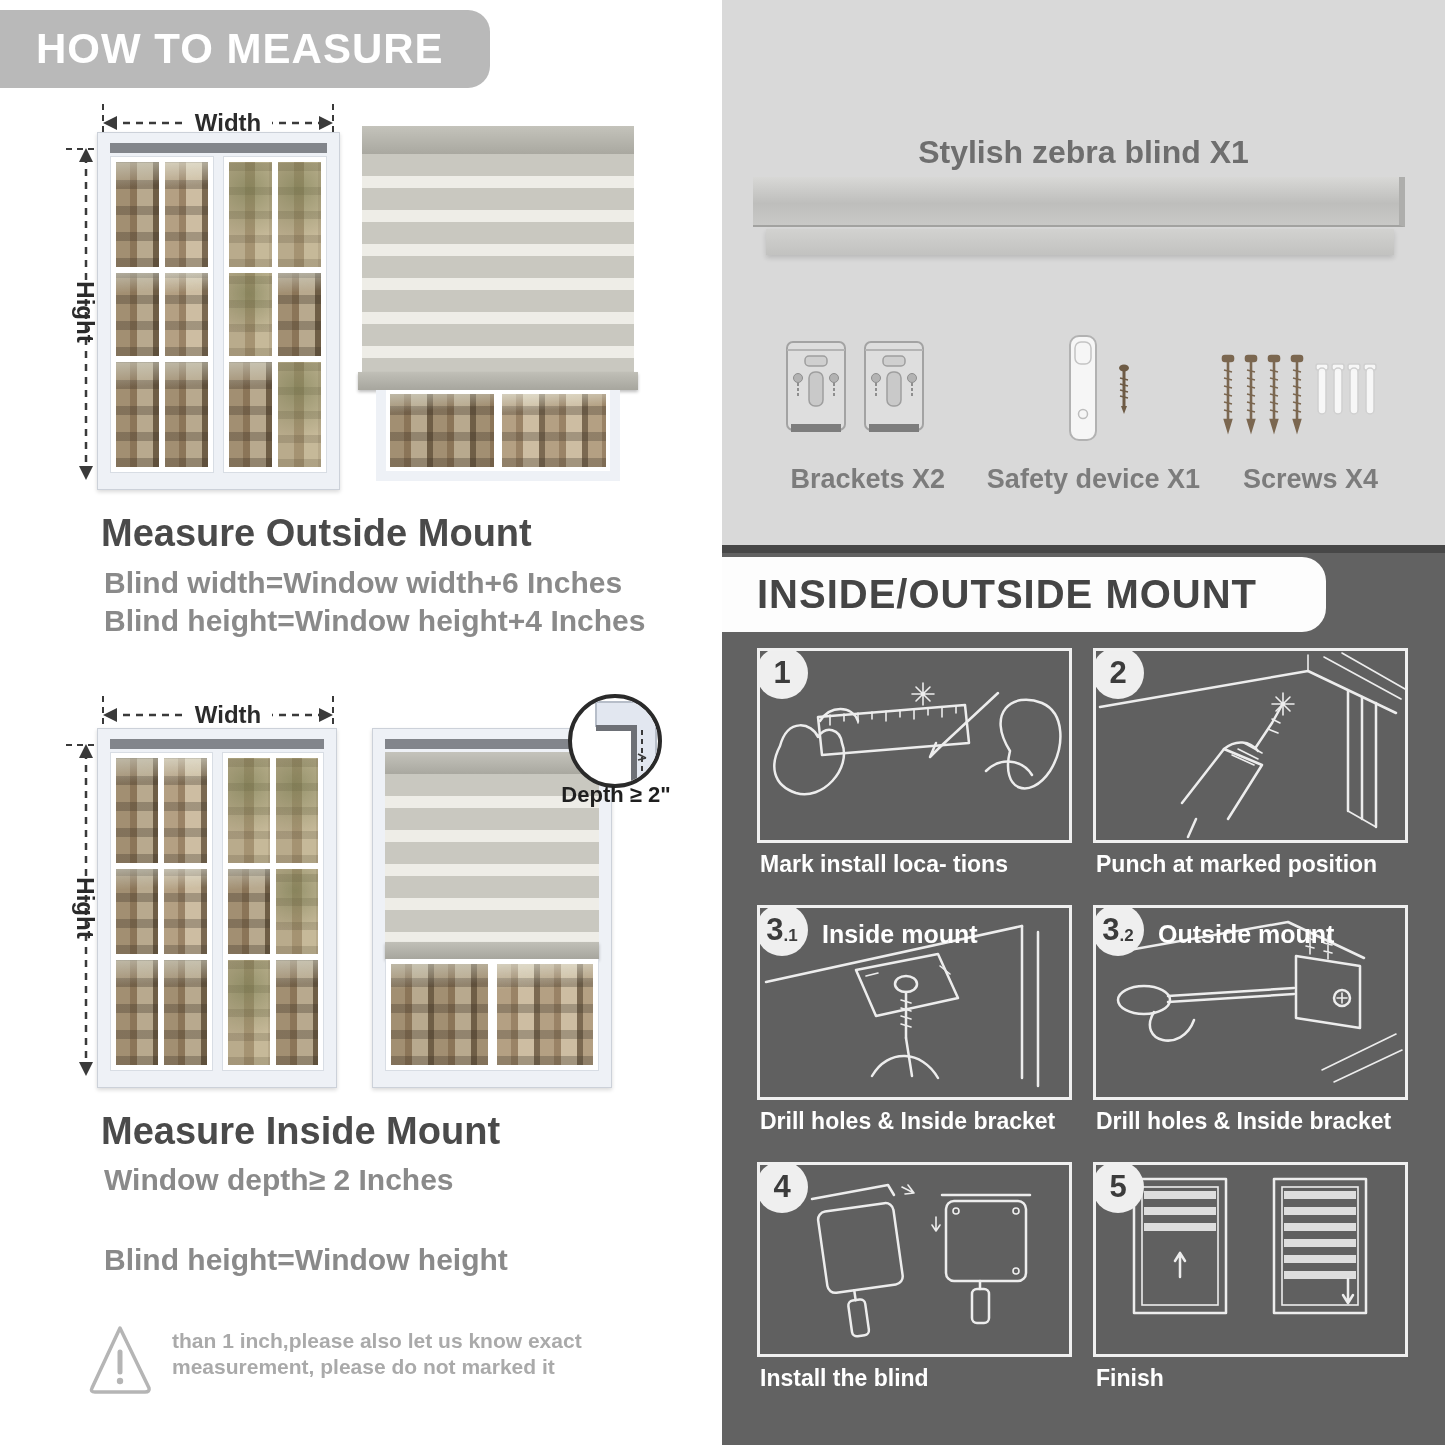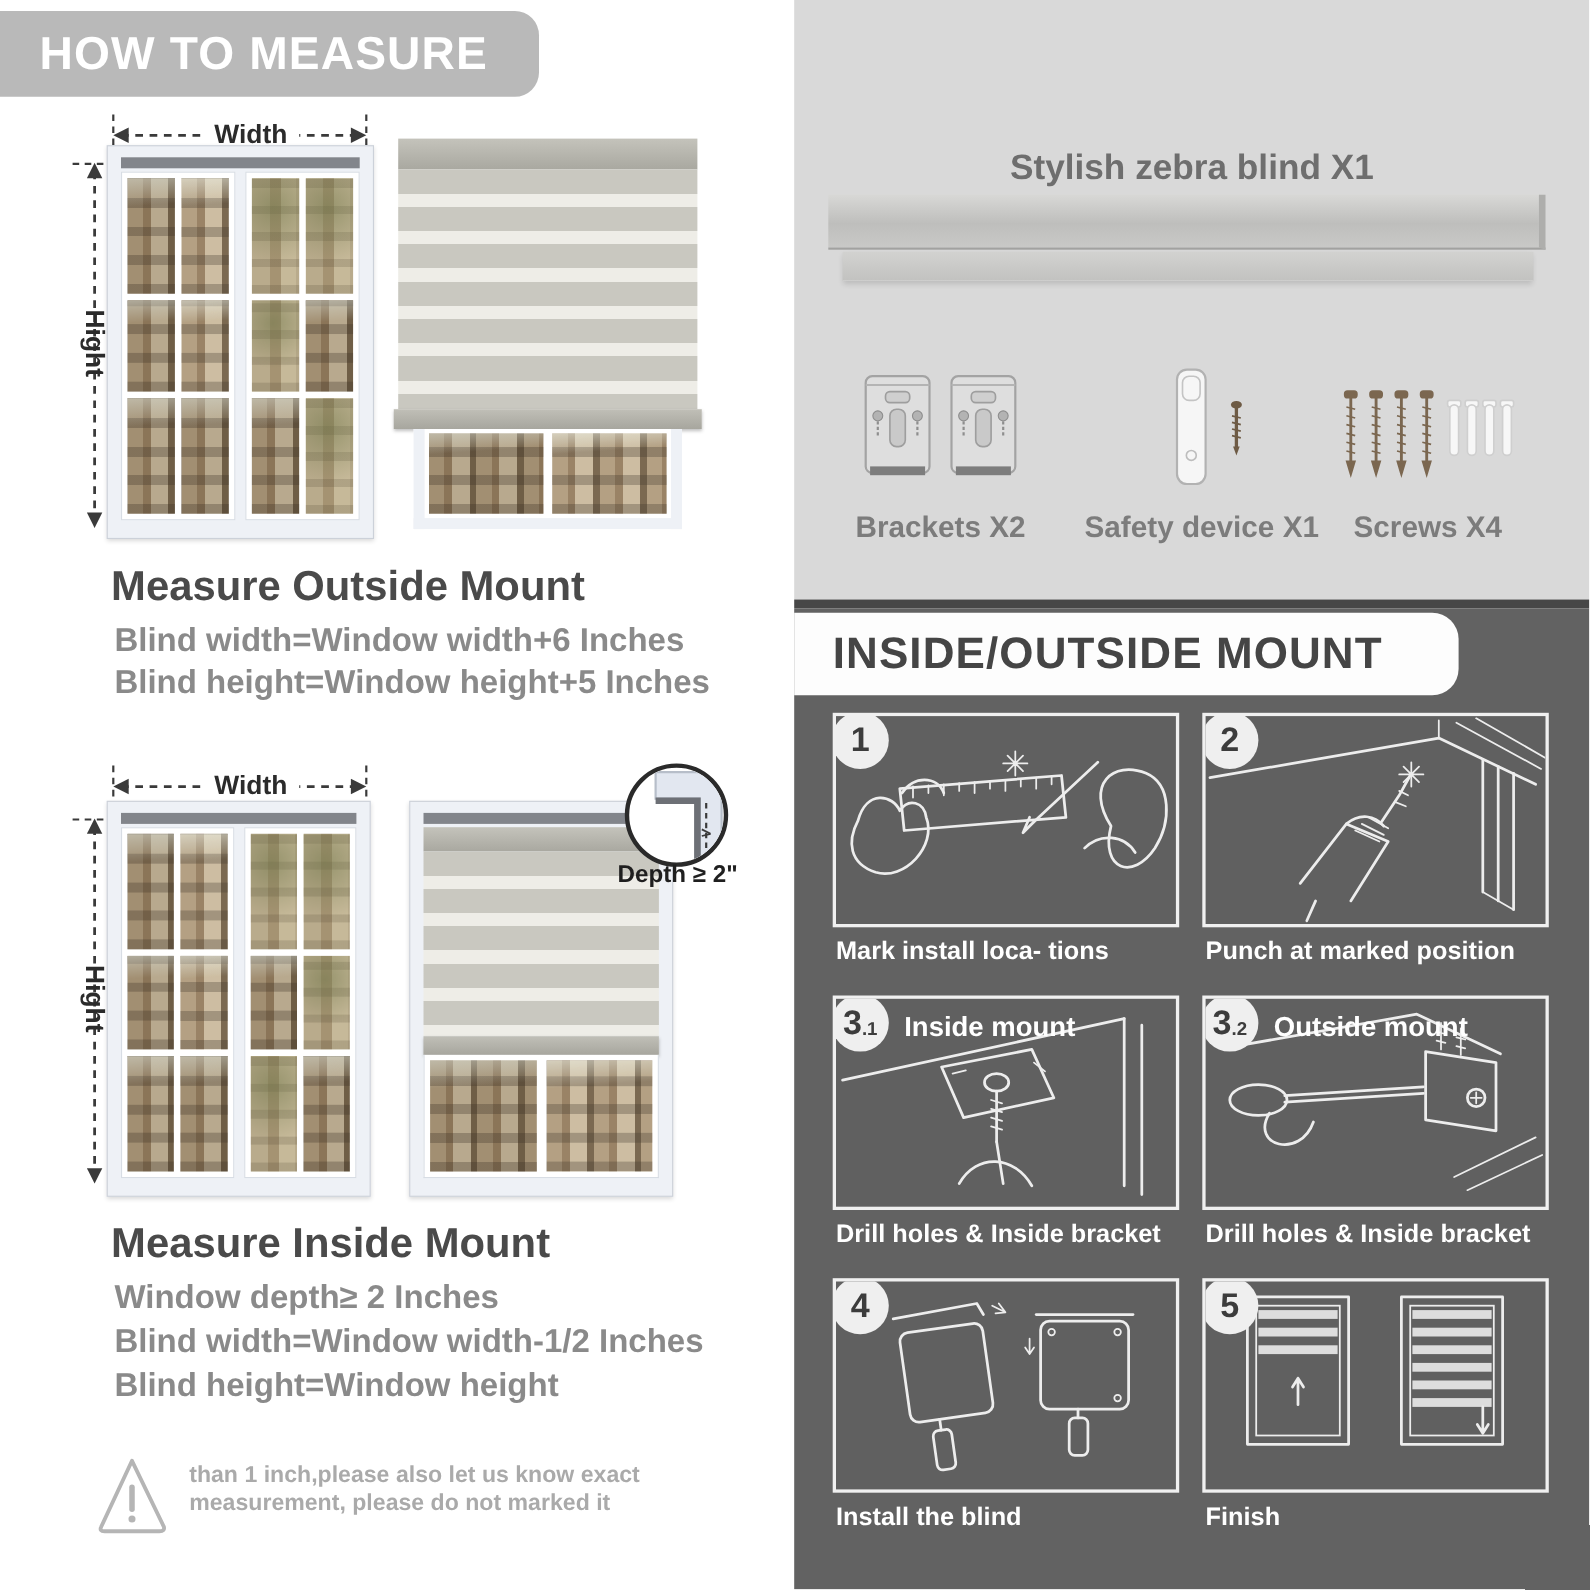--- a/index.html
+++ b/index.html
@@ -61,21 +61,21 @@
                 border-radius:0 24px 24px 0;color:#c9c9c9;font-size:40px;font-weight:bold;
                 line-height:80px;padding-left:30px;letter-spacing:1px;box-sizing:border-box;}
   .product-title{left:722px;top:134px;width:723px;text-align:center;font-size:32px;
                  font-weight:bold;color:#6e6e6e;}
   .rail-main{left:753px;top:177px;width:652px;height:50px;
              background:linear-gradient(180deg,#d8d8d6 0%,#bebebc 55%,#c9c9c7 100%);
              border-right:6px solid #aeaeac;border-bottom:2px solid #a2a2a0;box-sizing:border-box;}
   .rail-sub{left:766px;top:229px;width:628px;height:26px;
             background:linear-gradient(180deg,#d2d2d0,#c2c2c0);
             box-shadow:0 3px 5px rgba(0,0,0,.14);}
-  .item-label{font-size:27px;font-weight:bold;color:#7c7c7c;text-align:center;}
+  .item-label{font-size:27px;font-weight:bold;color:#7c7c7c;text-align:right;}
 
   
   .rb-strip{left:722px;top:545px;width:723px;height:8px;background:#474747;}
   .rb-bg{left:722px;top:553px;width:723px;height:892px;background:#626262;}
   .hdr-mount{left:722px;top:557px;width:604px;height:75px;background:#fdfdfd;
              border-radius:0 24px 24px 0;color:#454545;font-size:40px;font-weight:bold;
              line-height:75px;padding-left:35px;letter-spacing:1px;box-sizing:border-box;}
   .tile{position:absolute;width:315px;height:195px;border:3px solid #f0f0f0;
         background:#606060;box-sizing:border-box;overflow:hidden;}
   .tile svg{position:absolute;left:0;top:0;width:100%;height:100%;}
@@ -141,21 +141,21 @@
     <div class="stripes" style="height:218px"></div>
     <div class="rail" style="height:18px;margin:0 -4px"></div>
     <div class="b1-under">
       <div class="pane"></div>
       <div class="pane lt"></div>
     </div>
   </div>
 
   <div class="abs m-title" style="left:101px;top:512px">Measure Outside Mount</div>
   <div class="abs m-line" style="left:104px;top:566px">Blind width=Window width+6 Inches</div>
-  <div class="abs m-line" style="left:104px;top:604px">Blind height=Window height+5 Inches</div>
+  <div class="abs m-line" style="left:104px;top:604px">Blind height=Window height+4 Inches</div>
 
   <svg class="abs" style="left:90px;top:694px;width:256px;height:44px" viewBox="0 0 256 44">
     <line x1="13" y1="2" x2="13" y2="42" stroke="#3a3a3a" stroke-width="2" stroke-dasharray="6 5"></line>
     <line x1="243" y1="2" x2="243" y2="42" stroke="#3a3a3a" stroke-width="2" stroke-dasharray="6 5"></line>
     <line x1="20" y1="21" x2="236" y2="21" stroke="#3a3a3a" stroke-width="2.5" stroke-dasharray="7 6"></line>
     <polygon points="13,21 27,14 27,28" fill="#3a3a3a"></polygon>
     <polygon points="243,21 229,14 229,28" fill="#3a3a3a"></polygon>
   </svg>
   <div class="abs dim-label" style="left:184px;top:701px;width:76px">Width</div>
 
@@ -205,21 +205,20 @@
       <path d="M24,4 L84,4 L84,84 L64,84 L64,28 L24,28 Z" fill="#e2e7f0" stroke="#b7bec9" stroke-width="2"></path>
       <path d="M24,30 L62,30 L62,84" fill="none" stroke="#6d7076" stroke-width="6"></path>
       <line x1="70" y1="32" x2="70" y2="80" stroke="#3a3a3a" stroke-width="2" stroke-dasharray="5 4"></line>
       <path d="M66,56 l8,4 M66,62 l8,-2" stroke="#3a3a3a" stroke-width="1.6" fill="none"></path>
     </svg>
   </div>
   <div class="abs depth-label" style="left:556px;top:782px;width:120px">Depth ≥ 2"</div>
 
   <div class="abs m-title" style="left:101px;top:1110px">Measure Inside Mount</div>
   <div class="abs m-line" style="left:104px;top:1163px">Window depth≥ 2 Inches</div>
-  <div class="abs m-line" style="left:104px;top:1203px">Blind width=Window width-1/2 Inches</div>
   <div class="abs m-line" style="left:104px;top:1243px">Blind height=Window height</div>
 
   <svg class="abs" style="left:86px;top:1320px;width:68px;height:78px" viewBox="0 0 68 78">
     <path d="M34,8 L63,68 Q64,72 59,72 L9,72 Q4,72 6,68 Z" fill="none" stroke="#b5b5b5" stroke-width="3.5" stroke-linejoin="round"></path>
     <line x1="34" y1="32" x2="34" y2="52" stroke="#b5b5b5" stroke-width="5" stroke-linecap="round"></line>
     <circle cx="34" cy="61" r="3.2" fill="#b5b5b5"></circle>
   </svg>
   <div class="abs warn-text" style="left:172px;top:1328px;width:500px">
     <div>than 1 inch,please also let us know exact</div>
     <div>measurement, please do not marked it</div>

